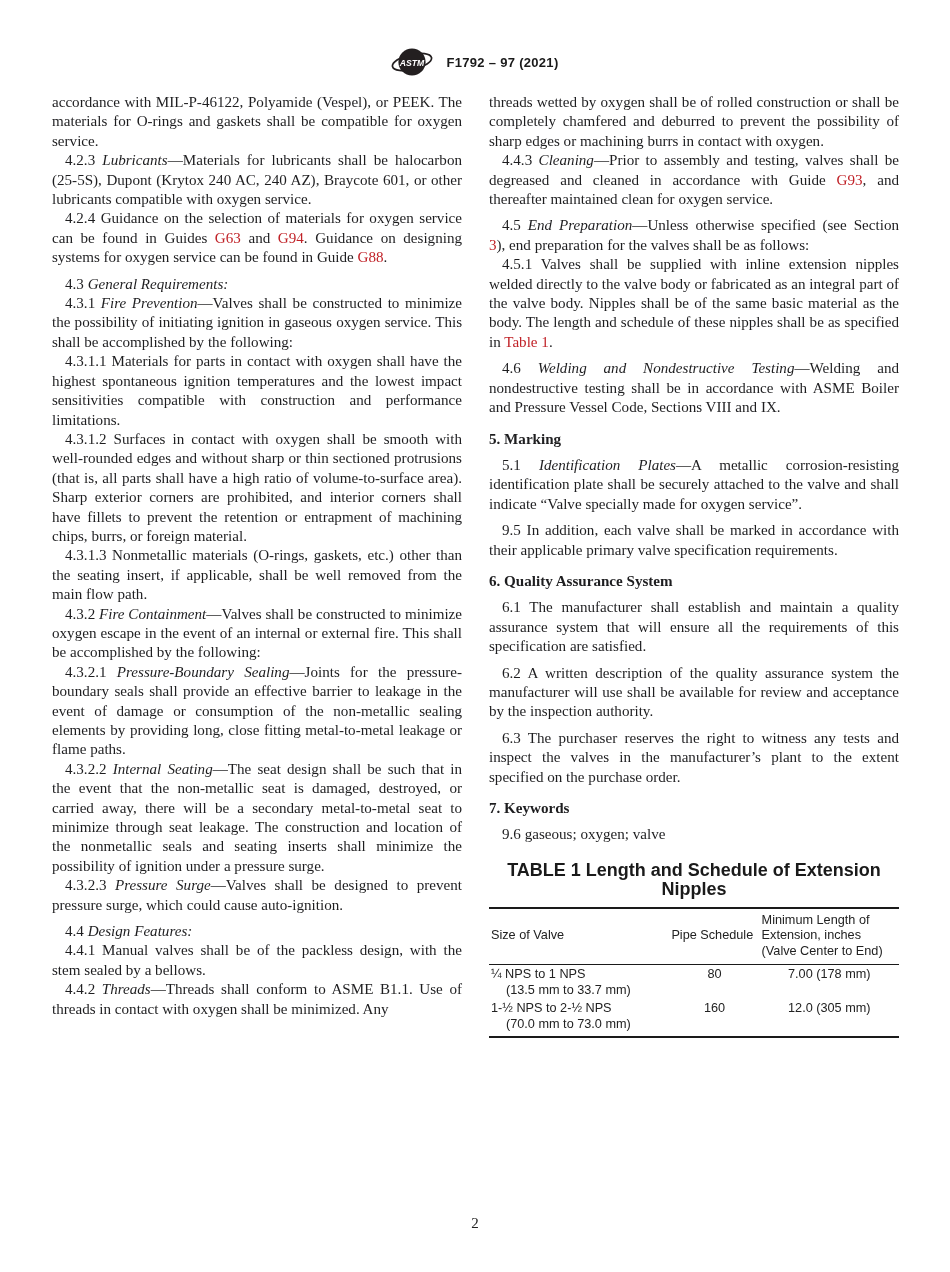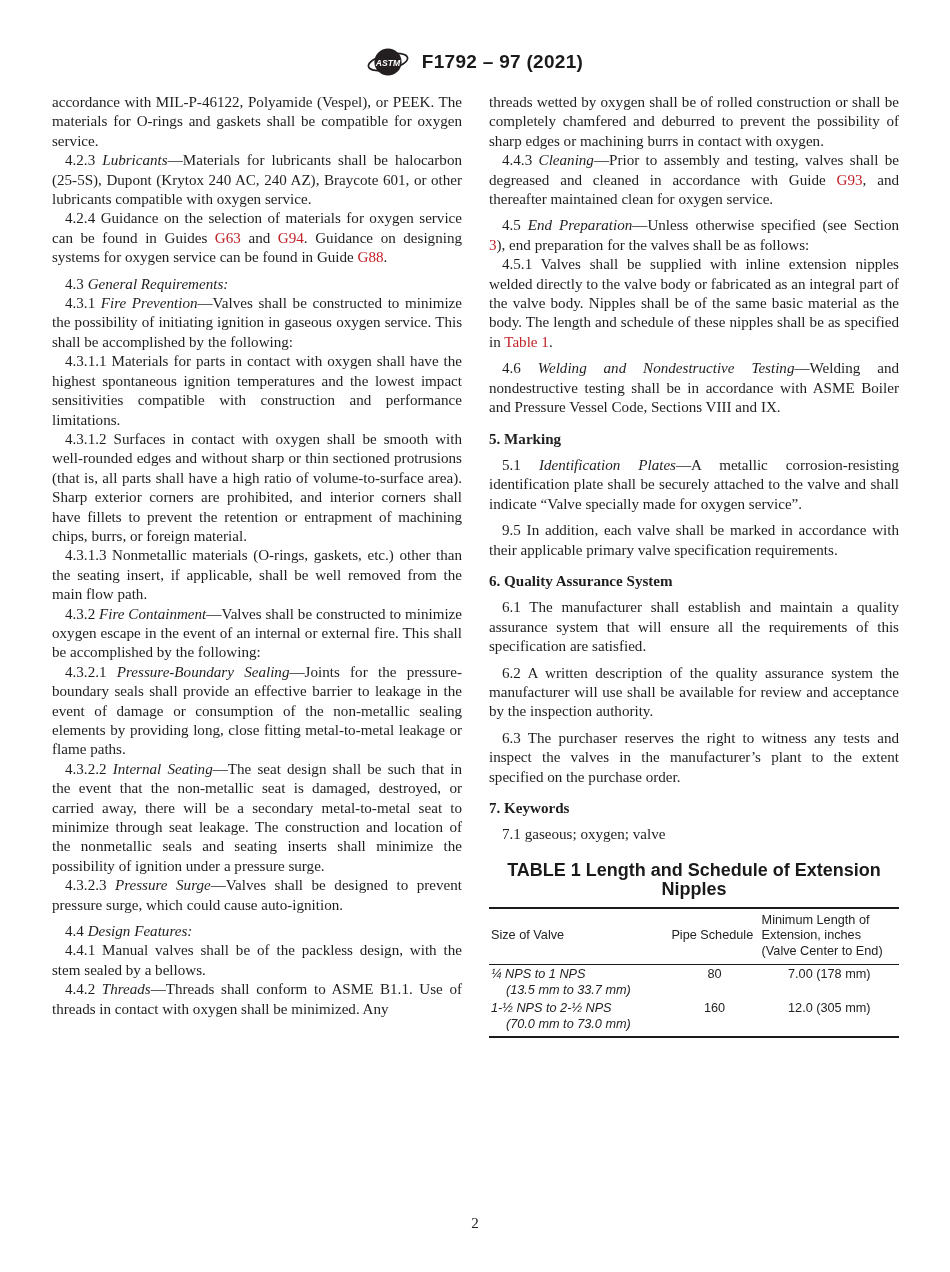--- a/index.html
+++ b/index.html
@@ -13,21 +13,21 @@
   .page { position:absolute; inset:0; overflow:hidden; }
 
   
   .doc-header {
     position:absolute; top:44px; left:0; width:100%;
     display:flex; justify-content:center; align-items:center; gap:13px;
   }
   .astm-logo { display:inline-flex; align-items:center; }
   .doc-code {
     font-family:"Liberation Sans", sans-serif;
-    font-weight:bold; font-size:19px; color:#1a1a1a; letter-spacing:.3px;
+    font-weight:bold; font-size:13px; color:#1a1a1a; letter-spacing:.3px;
   }
 
   
   .columns {
     position:absolute; top:93px; left:52px; width:846px;
     display:flex; gap:27px;
   }
   .col {
     width:410px; flex:0 0 410px;
     font-size:15.1px; line-height:19.4px; text-align:justify;
@@ -52,21 +52,21 @@
   }
   table.astm-table thead tr { border-bottom:1px solid #1a1a1a; }
   table.astm-table th {
     font-weight:normal; text-align:left; vertical-align:middle;
     padding:4px 2px 5px; line-height:15.5px;
   }
   table.astm-table th.c0 { width:44%; }
   table.astm-table th.c1 { width:22%; }
   table.astm-table th.c2 { width:34%; }
   table.astm-table td { padding:2px 2px 1px; line-height:15.5px; vertical-align:top; }
-  td.size-cell { text-align:left;font-style:italic; }
+  td.size-cell { text-align:left; }
   .size-metric { padding-left:15px; }
   td.center { text-align:center; }
   tbody tr:last-child td { padding-bottom:4px; }
 
   
   .footer {
     position:absolute; top:1215px; left:0; width:100%;
     text-align:center; font-size:15px; color:#222;
   }
 </style>
@@ -112,21 +112,21 @@
           <p class="para indent"><span>4.5.1 Valves shall be supplied with inline extension nipples welded directly to the valve body or fabricated as an integral part of the valve body. Nipples shall be of the same basic material as the body. The length and schedule of these nipples shall be as specified in </span><span class="link">Table 1</span><span>.</span></p>
           <p class="para indent spaced"><span>4.6 </span><span class="em">Welding and Nondestructive Testing</span><span>—Welding and nondestructive testing shall be in accordance with ASME Boiler and Pressure Vessel Code, Sections VIII and IX.</span></p>
           <h2 class="sec-heading"><span>5.  Marking</span></h2>
           <p class="para indent"><span>5.1 </span><span class="em">Identification Plates</span><span>—A metallic corrosion-resisting identification plate shall be securely attached to the valve and shall indicate “Valve specially made for oxygen service”.</span></p>
           <p class="para indent spaced"><span>9.5 In addition, each valve shall be marked in accordance with their applicable primary valve specification requirements.</span></p>
           <h2 class="sec-heading"><span>6.  Quality Assurance System</span></h2>
           <p class="para indent"><span>6.1 The manufacturer shall establish and maintain a quality assurance system that will ensure all the requirements of this specification are satisfied.</span></p>
           <p class="para indent spaced"><span>6.2 A written description of the quality assurance system the manufacturer will use shall be available for review and acceptance by the inspection authority.</span></p>
           <p class="para indent spaced"><span>6.3 The purchaser reserves the right to witness any tests and inspect the valves in the manufacturer’s plant to the extent specified on the purchase order.</span></p>
           <h2 class="sec-heading"><span>7.  Keywords</span></h2>
-          <p class="para indent"><span>7.1 gaseous; oxygen; valve</span></p>
+          <p class="para indent"><span>9.6 gaseous; oxygen; valve</span></p>
         </div>
       <div class="table-wrap">
         <div class="table-title">TABLE 1 Length and Schedule of Extension Nipples</div>
         <table class="astm-table">
           <thead>
             <tr id="table-head-row">
                 <th class="c0">Size of Valve</th>
                 <th class="c1">Pipe Schedule</th>
                 <th class="c2">Minimum Length of Extension, inches (Valve Center to End)</th>
               </tr>

